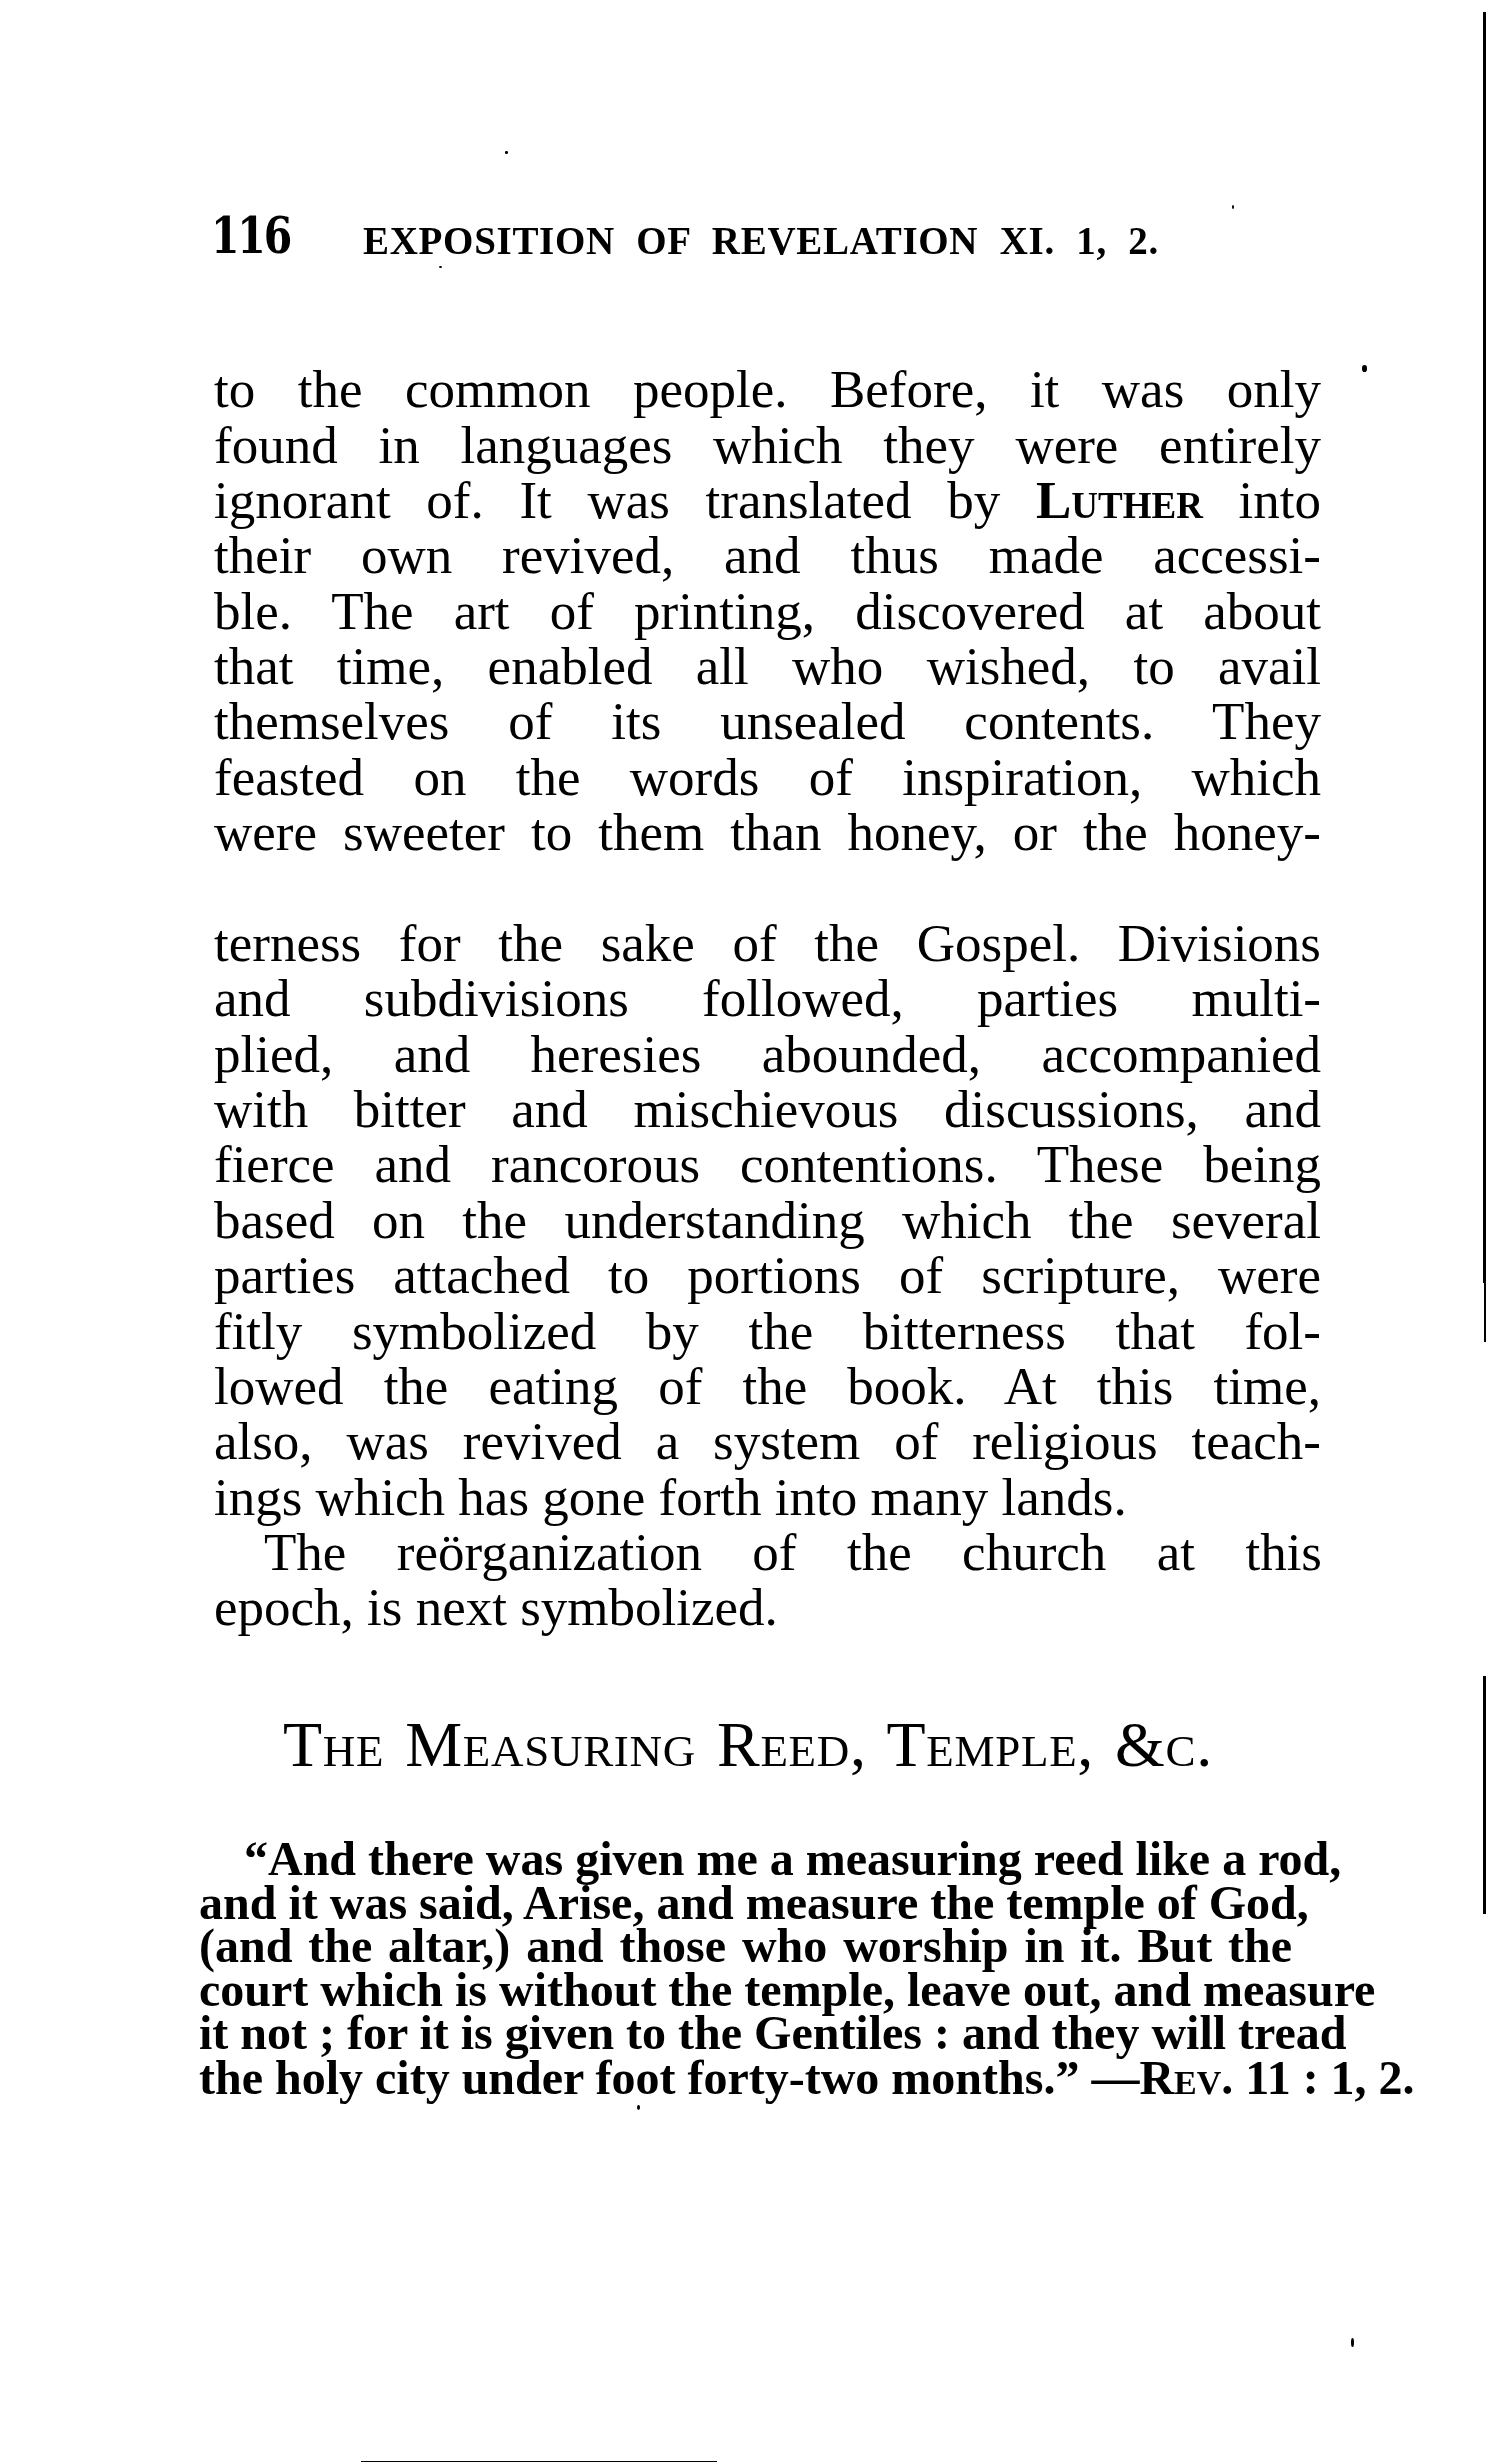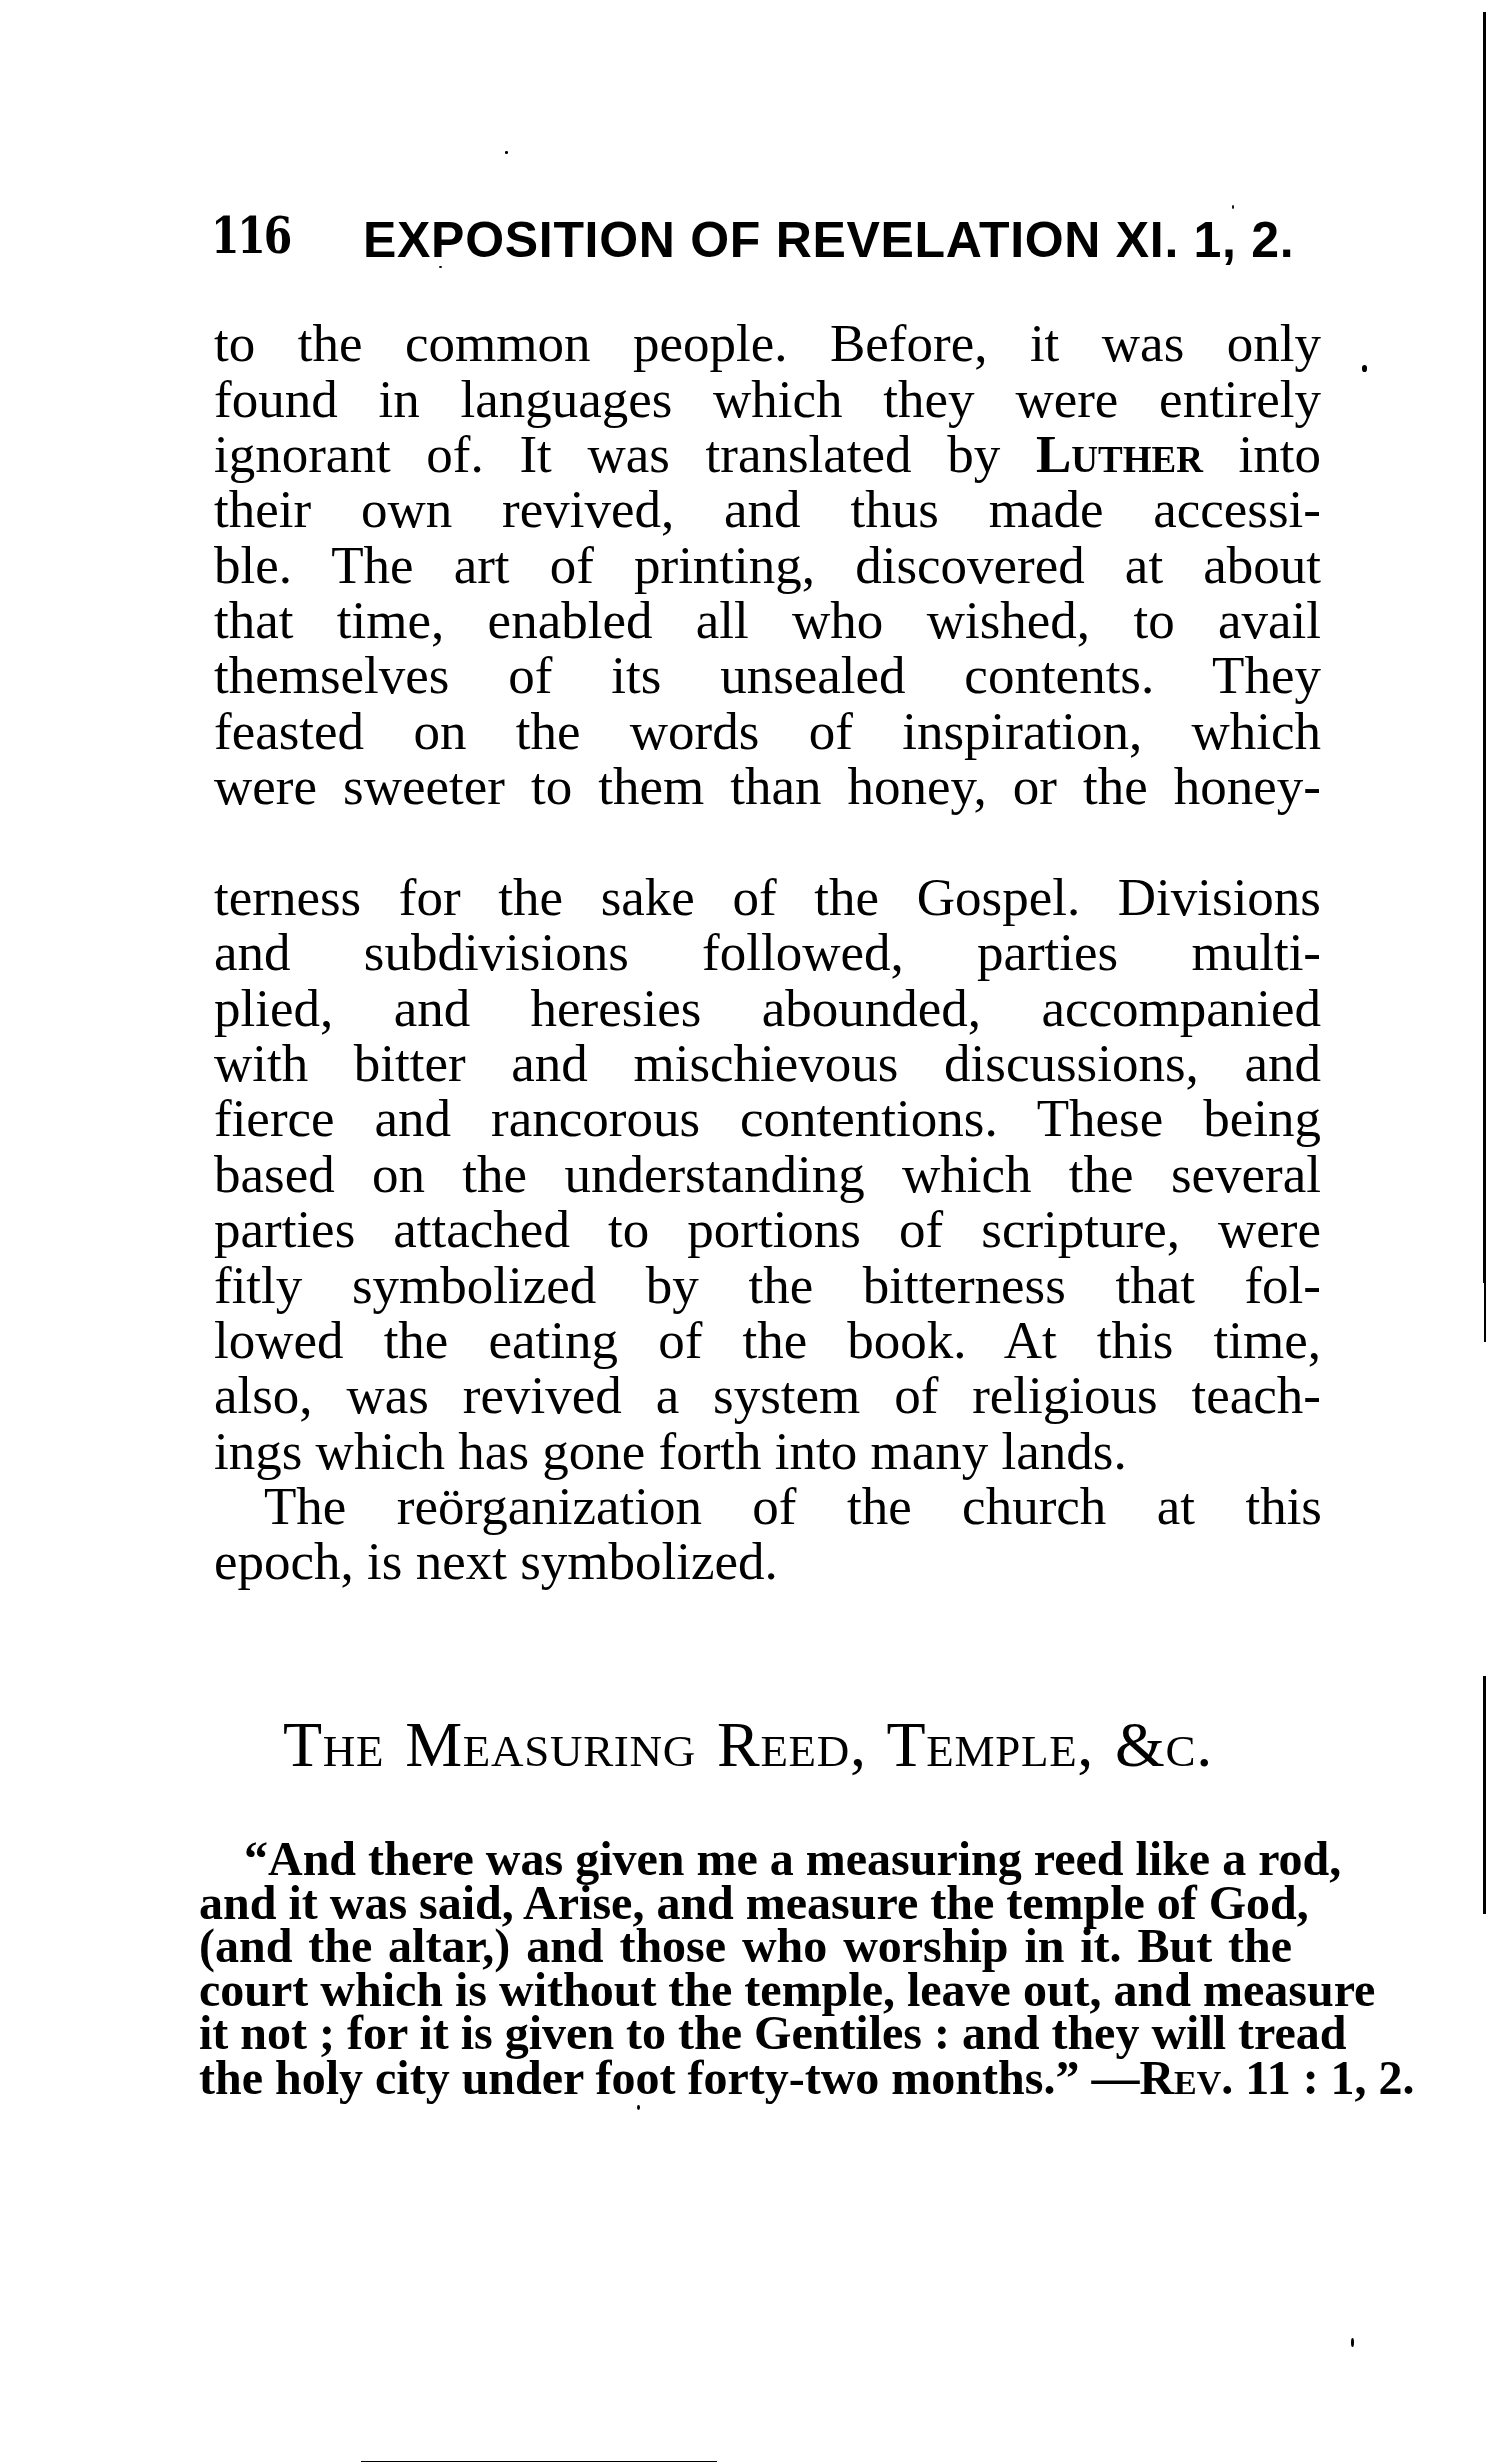--- a/index.html
+++ b/index.html
@@ -1,25 +1,25 @@
 <!DOCTYPE html>
 <html style="font-size:10.7px"><head>
 <meta charset="utf-8">
 <style>
   html, body { margin: 0; padding: 0; background: #ffffff; }
   body { width: 1496px; height: 2462px; position: relative; overflow: hidden; color: #000000; }
   .page { position: absolute; left: 0; top: 12px; width: 1496px; height: 2462px; background: #ffffff; }
 
   
   .page-number { position: absolute; left: 211px; top: 194px; font-family: "DejaVu Serif", "Liberation Serif", serif; font-weight: bold; font-size: 50px; line-height: 60px; letter-spacing: -2.7px; transform: scaleX(0.82); transform-origin: left center; }
-  .running-head { position: absolute; left: 363px; top: 205px; width: 796px; font-family: Liberation Sans, sans-serif; font-weight: bold; font-size: 50px; line-height: 47px; white-space: nowrap; text-align: justify; text-align-last: justify; letter-spacing: 0.7px; }
+  .running-head { position: absolute; left: 363px; top: 205px; width: 796px; font-family: Liberation Serif, serif; font-weight: bold; font-size: 39px; line-height: 47px; white-space: nowrap; text-align: justify; text-align-last: justify; letter-spacing: 0.7px; }
 
   
   .line { position: absolute; white-space: nowrap; font-family: "Liberation Serif", "DejaVu Serif", serif; }
-  .body-line { left: 214px; width: 1107px; font-size: 53px; line-height: 55px; text-align: justify; text-align-last: justify; }
+  .body-line { left: 214px; width: 1107px; font-size: 53px; line-height: 55px; text-align: justify; text-align-last: justify; margin-top: 46px; }
   .body-line.last { text-align-last: left; }
   .body-line.indent { left: 264px; width: 1058px; }
   .sc { font-variant: small-caps; font-weight: bold; }
 
   
   .section-heading { position: absolute; left: 283px; top: 1696px; width: 930px; font-family: "Liberation Serif", "DejaVu Serif", serif; font-variant: small-caps; font-size: 64px; line-height: 74px; white-space: nowrap; text-align: justify; text-align-last: justify; letter-spacing: 0.7px; }
 
   
   .quote-line { left: 199px; width: 1093px; font-size: 48px; line-height: 44px; font-weight: bold; text-align: justify; text-align-last: justify; font-family: "Liberation Serif", "DejaVu Serif", serif; }
   .quote-line.first { left: 244px; width: 1048px; }

